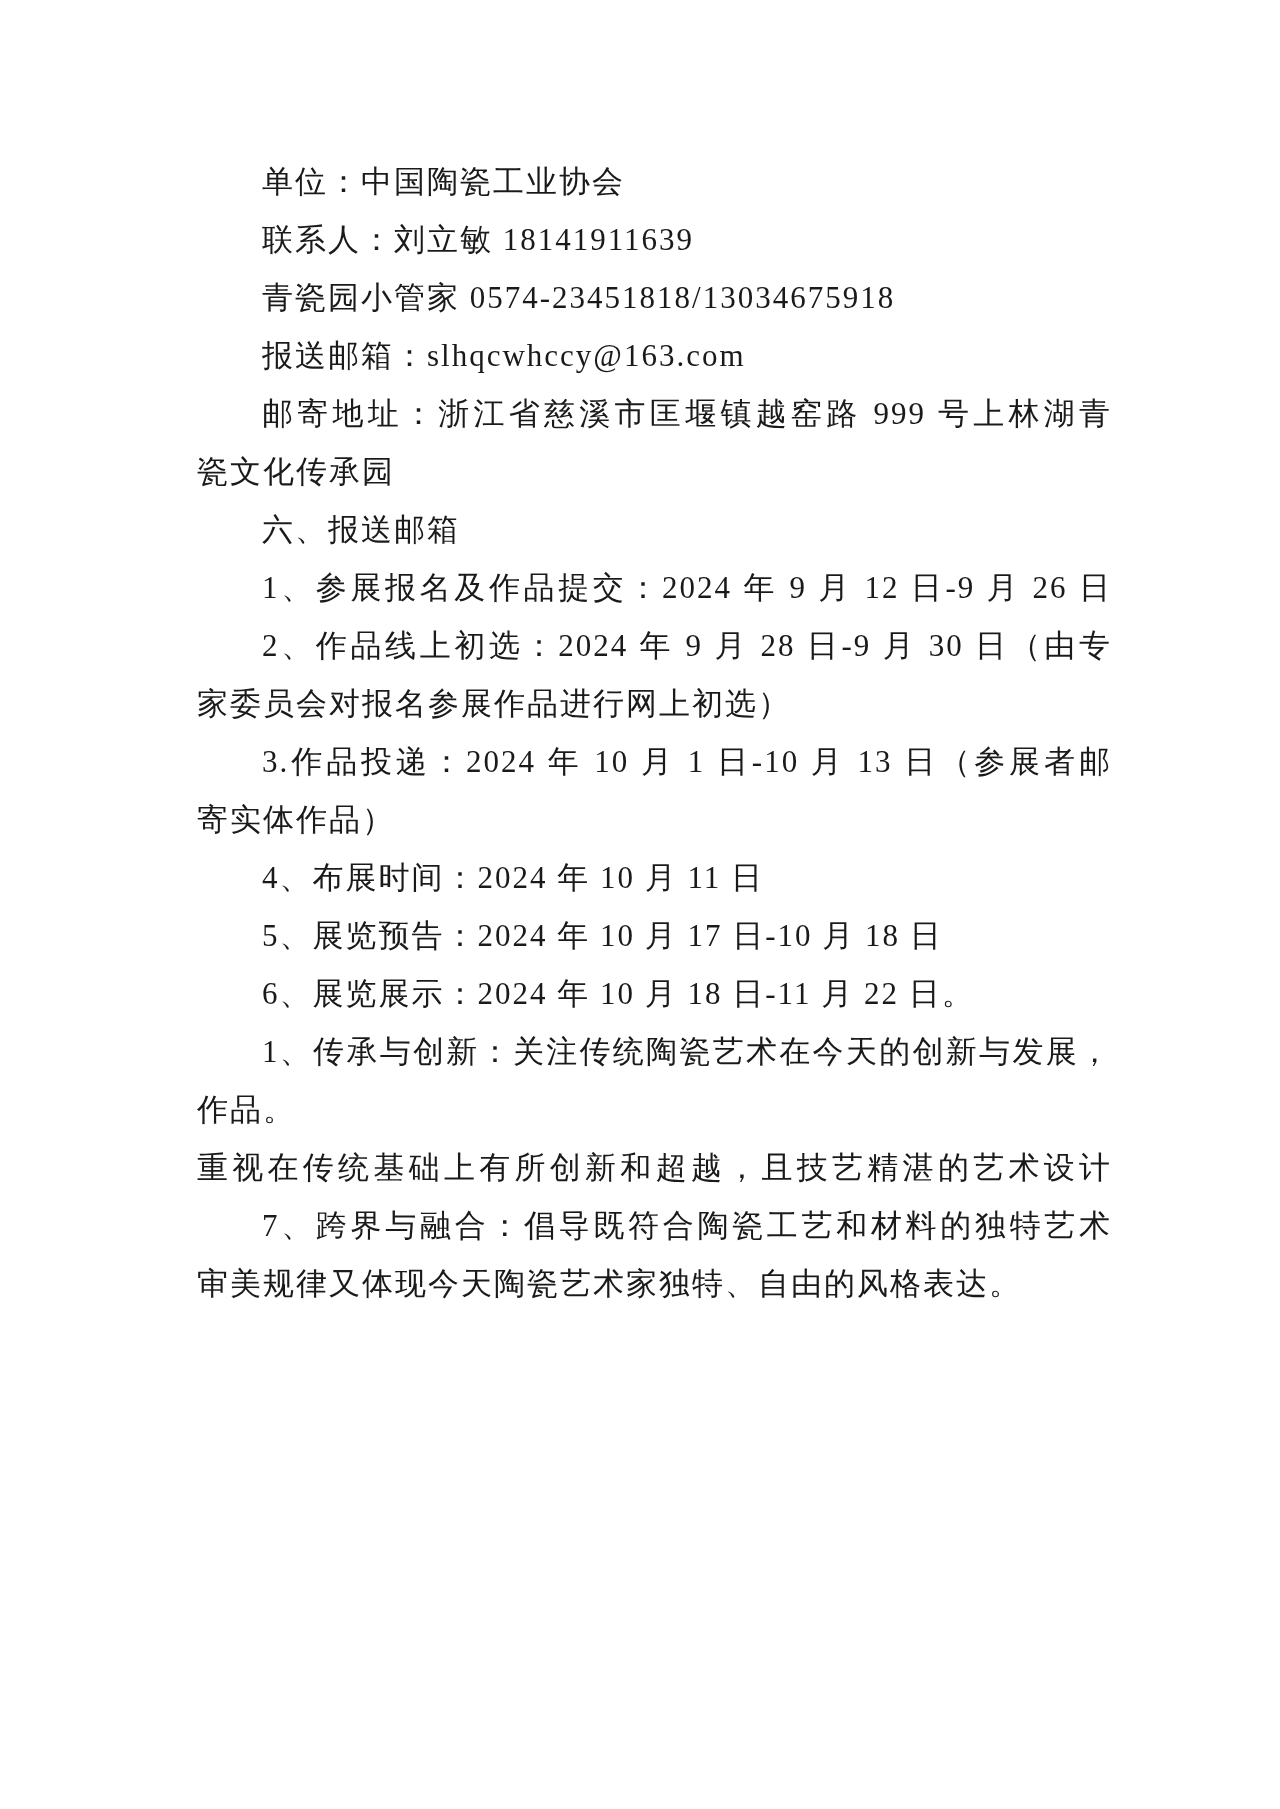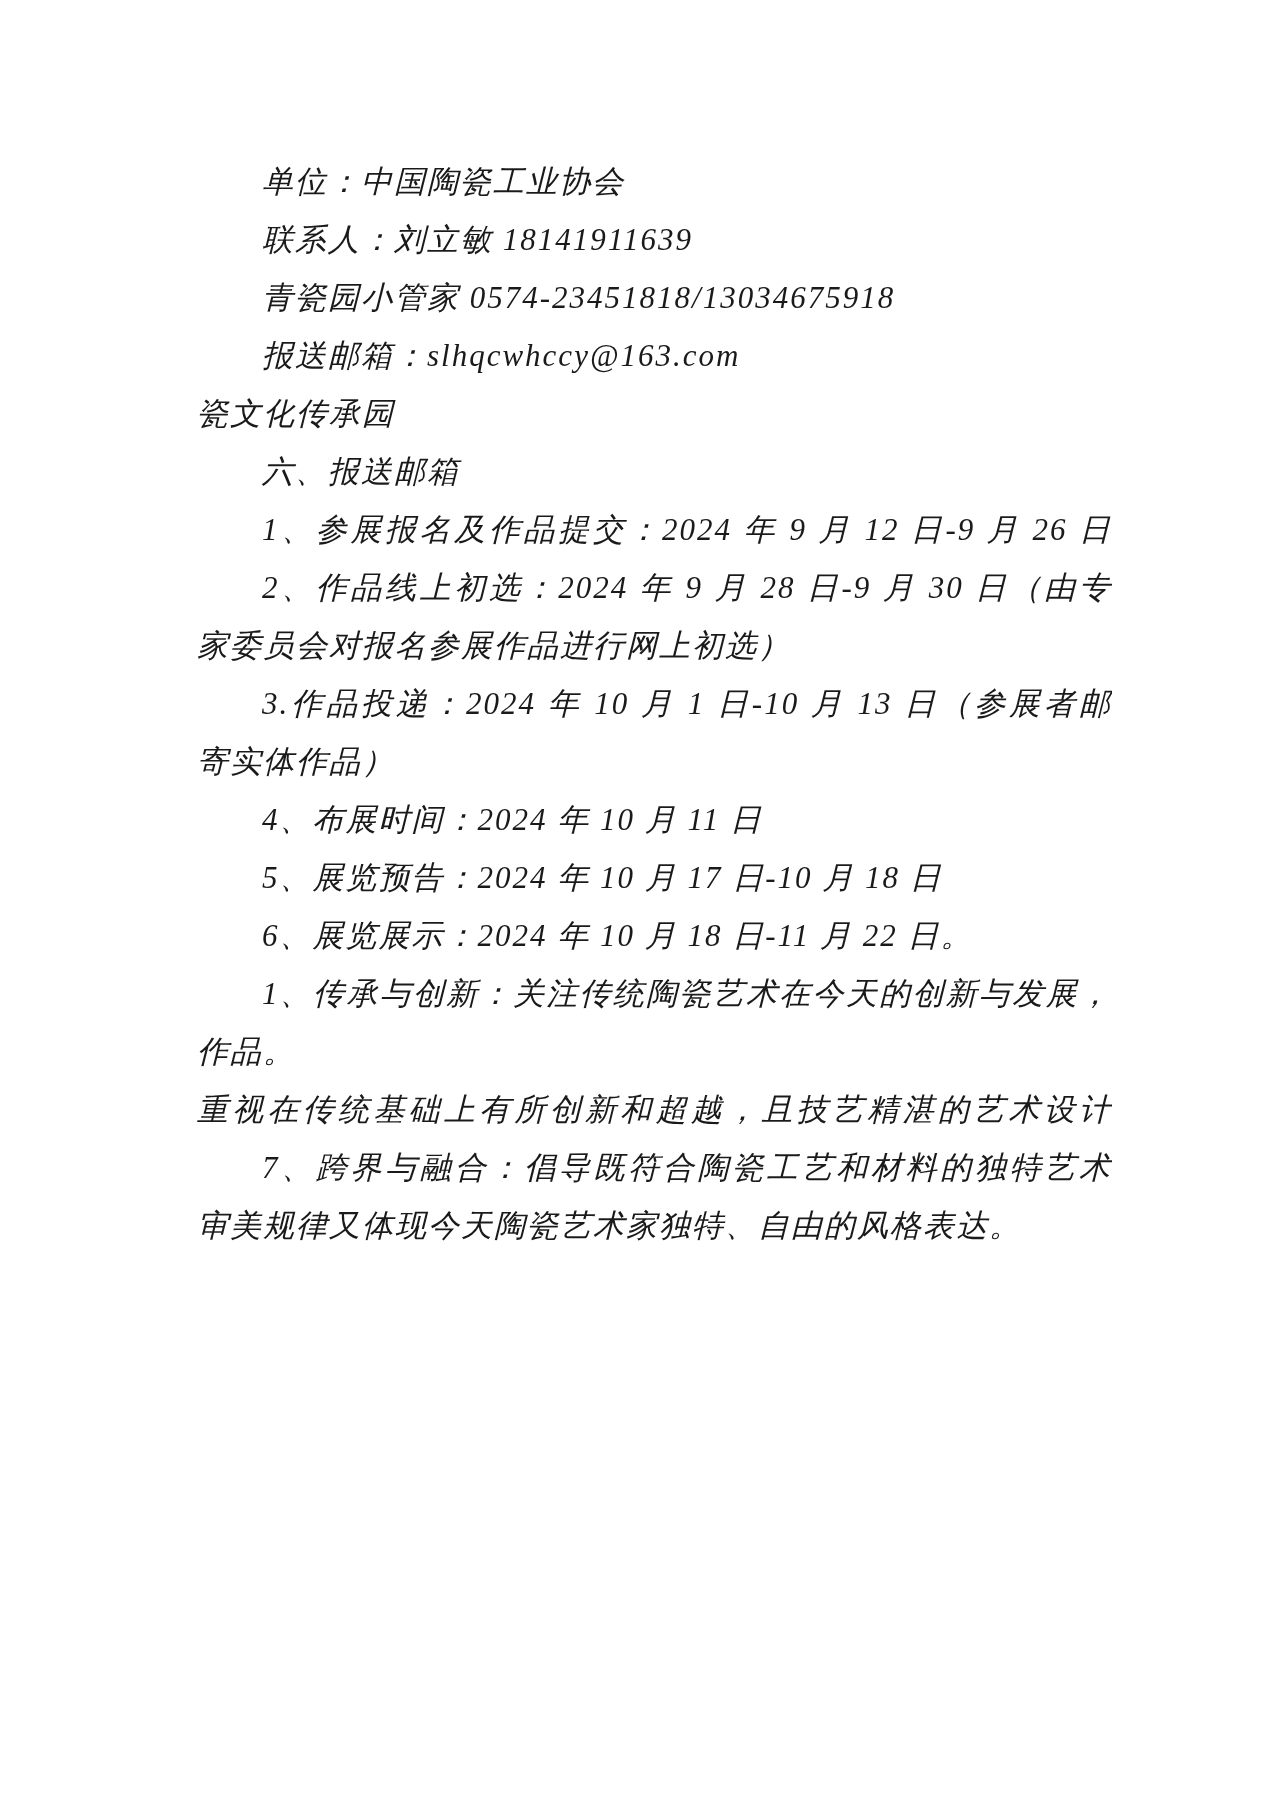--- a/index.html
+++ b/index.html
@@ -5,21 +5,20 @@
   html, body { margin: 0; padding: 0; background: #ffffff; }
   .page {
     position: relative;
     width: 1280px;
     height: 1387px;
     margin: 0 auto;
     background: #ffffff;
     overflow: hidden;
     font-family: "Liberation Serif", "DejaVu Serif", serif;
     color: #1a1a1a;
-    font-style: italic;
   }
   .doc {
     position: absolute;
     left: 197px;
     top: 153px;
     width: 915px;
   }
   .doc-line {
     height: 58px;
     line-height: 58px;
@@ -71,20 +70,21 @@
   <main class="doc">
 
       <div class="doc-line indent">单位：中国陶瓷工业协会</div>
 
       <div class="doc-line indent">联系人：刘立敏 18141911639</div>
 
       <div class="doc-line indent">青瓷园小管家 0574-23451818/13034675918</div>
 
       <div class="doc-line indent">报送邮箱：slhqcwhccy@163.com</div>
 
+      <div class="doc-line indent fill">邮寄地址：浙江省慈溪市匡堰镇越窑路 999 号上林湖青</div>
 
       <div class="doc-line">瓷文化传承园</div>
 
       <div class="doc-line indent">六、报送邮箱</div>
 
       <div class="doc-line indent fill">1、参展报名及作品提交：2024 年 9 月 12 日-9 月 26 日</div>
 
 
       <div class="doc-line indent fill">2、作品线上初选：2024 年 9 月 28 日-9 月 30 日（由专</div>
 

